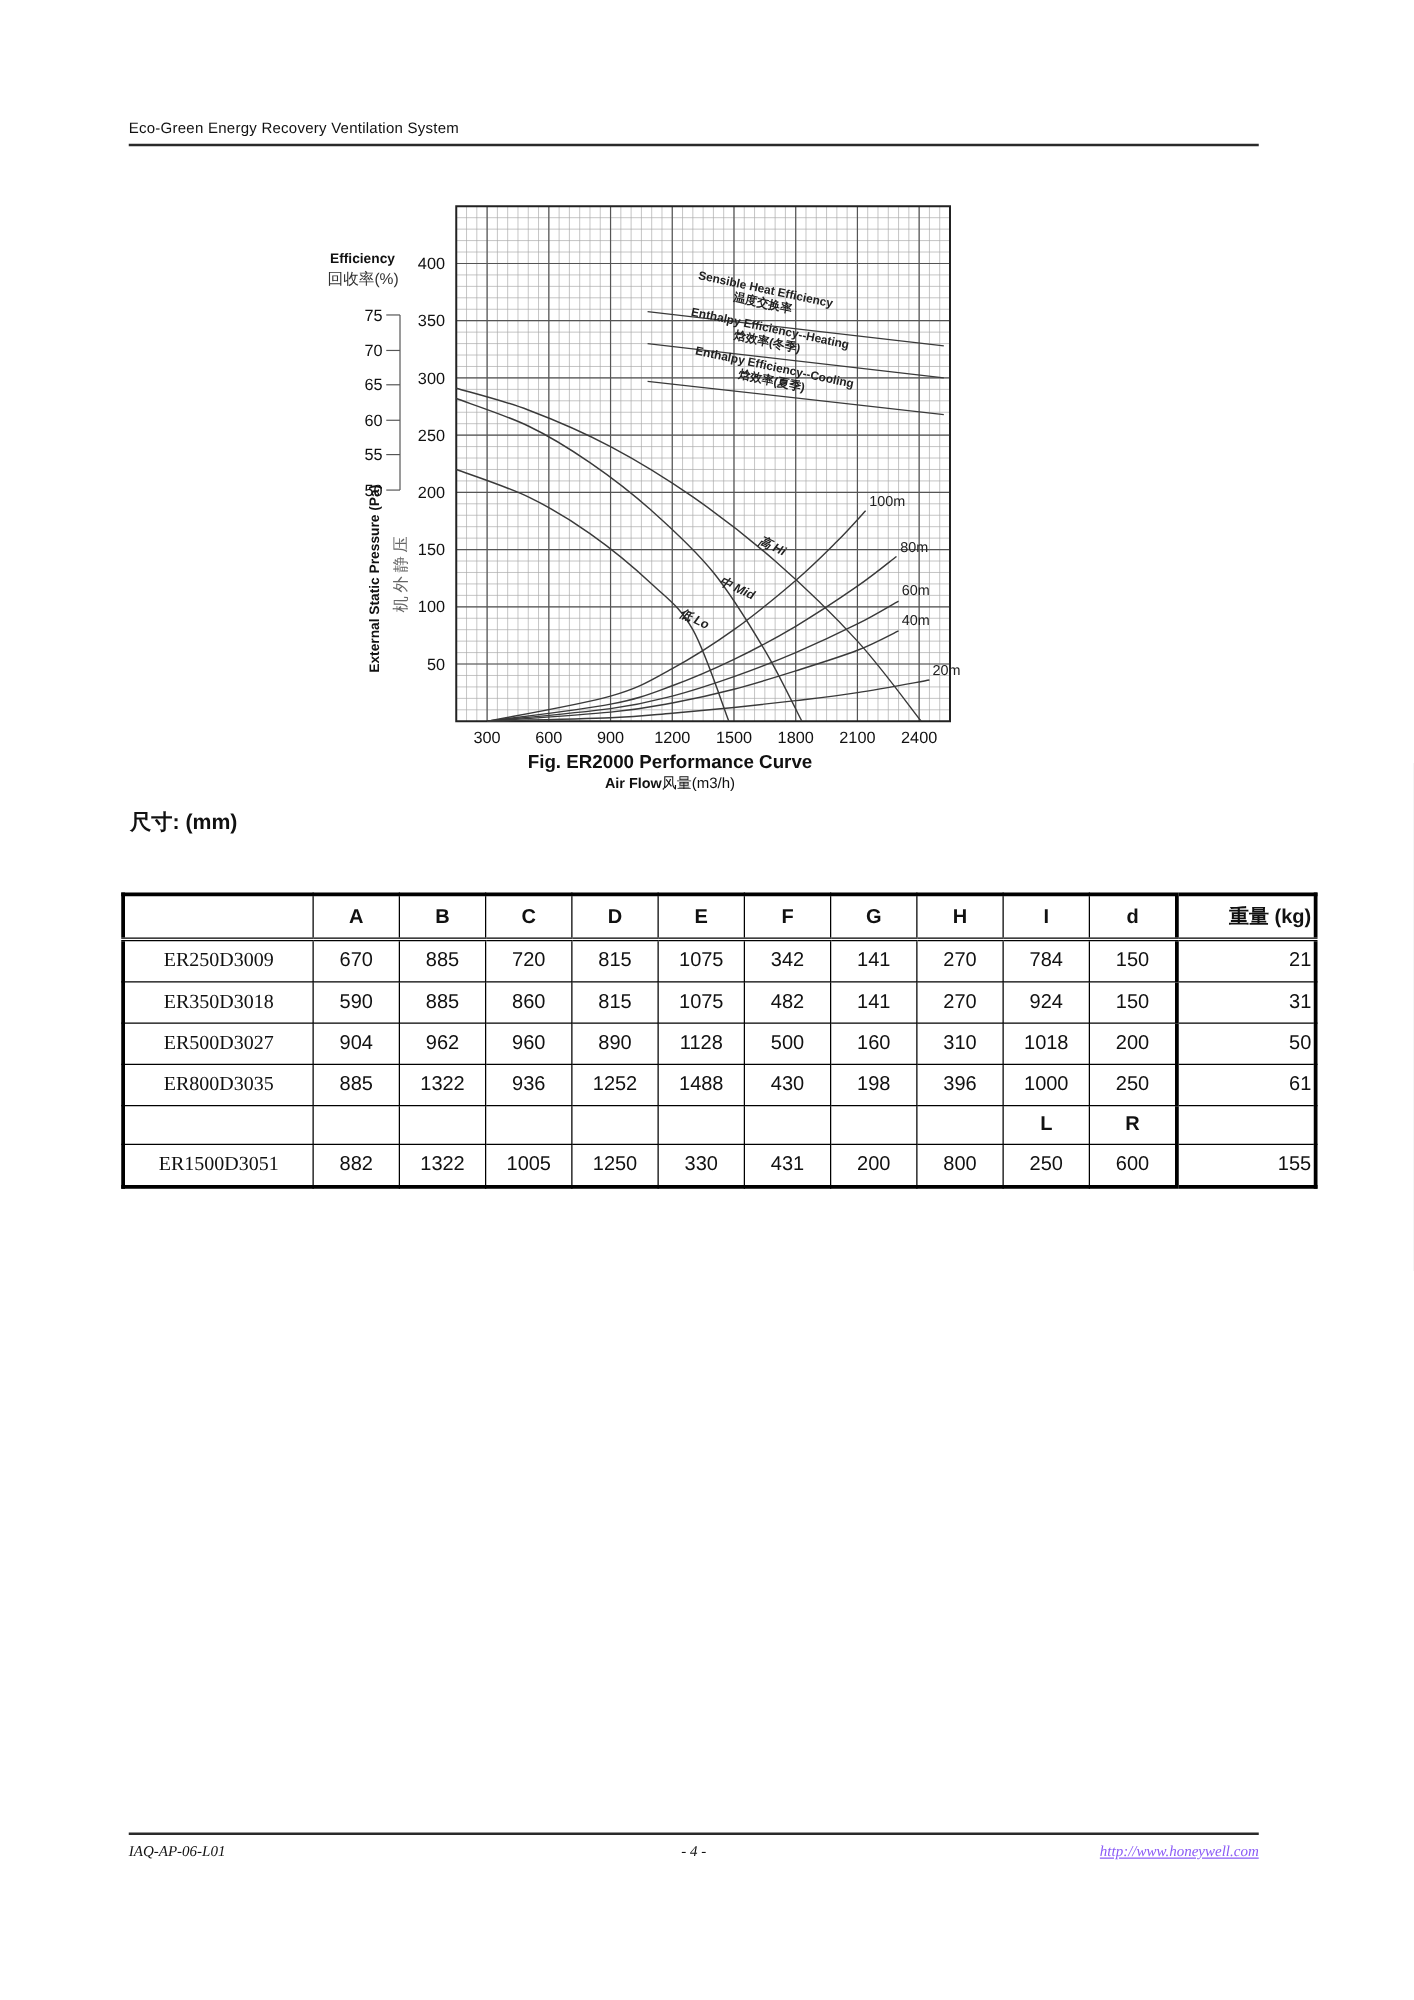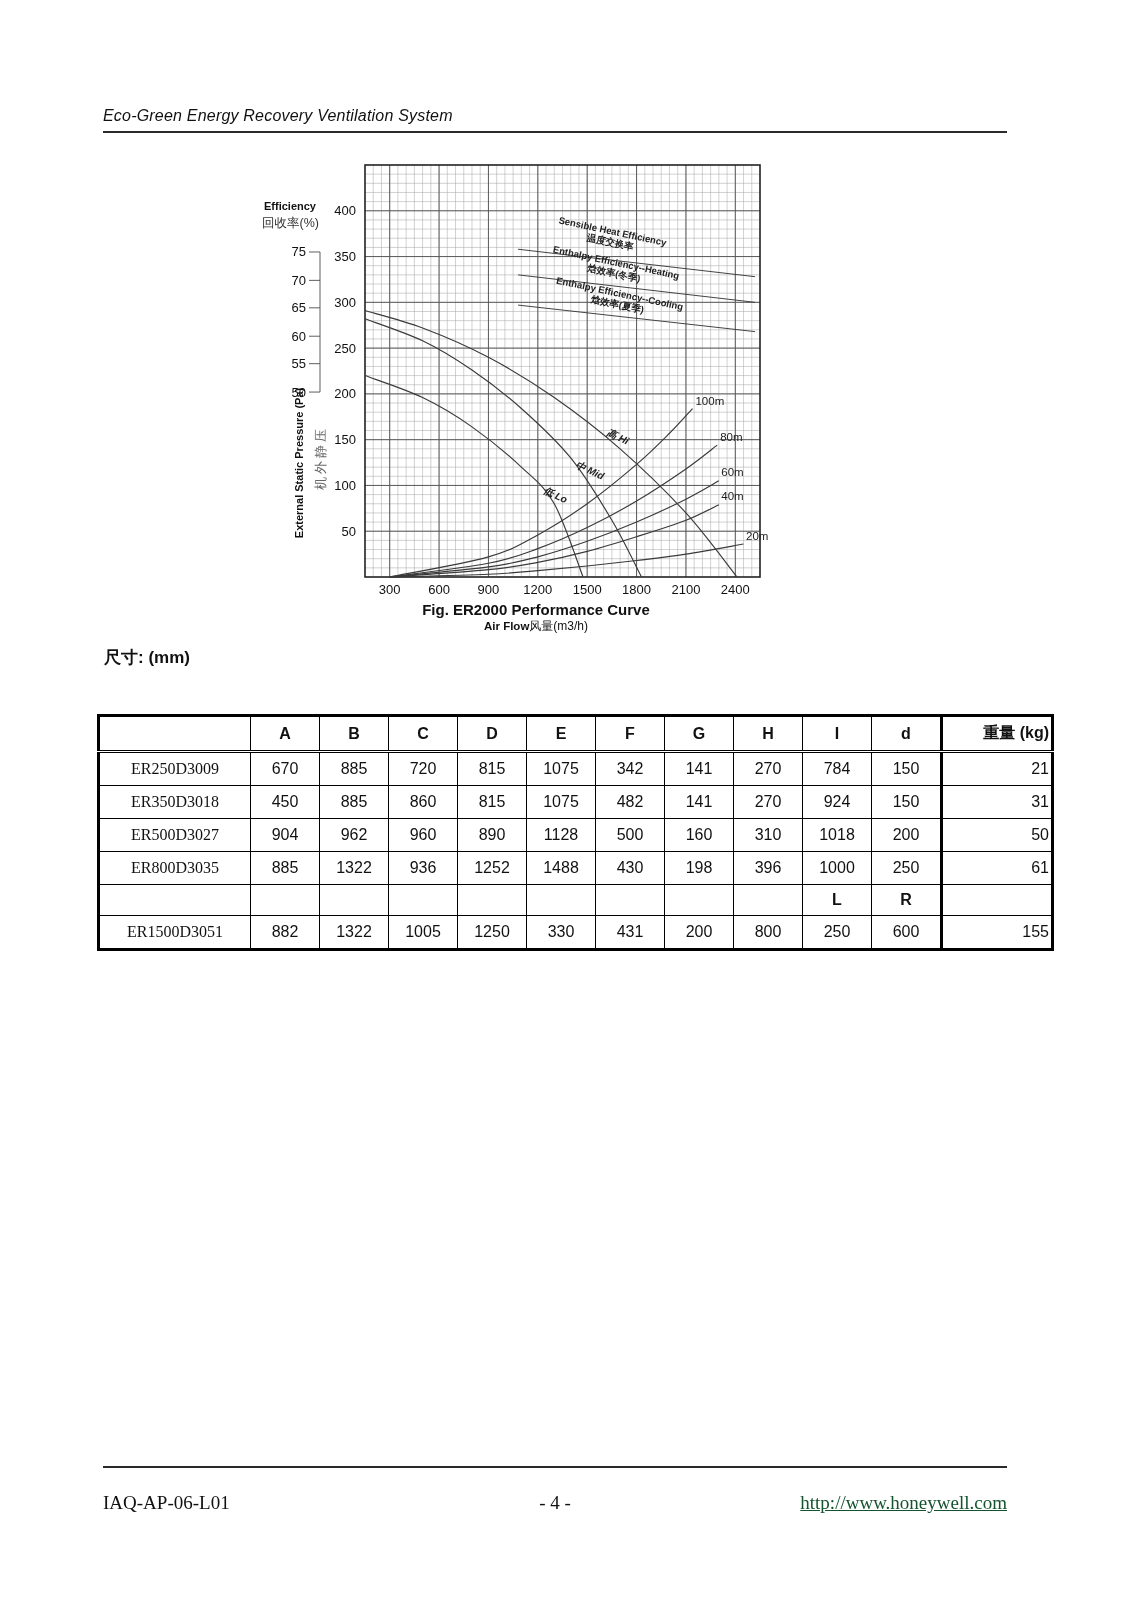--- a/index.html
+++ b/index.html
@@ -1,21 +1,21 @@
 <!DOCTYPE html>
 <html><head>
 <meta charset="utf-8">
 <style>
   html,body{margin:0;padding:0;background:#e8e8e8;}
   .page{position:relative;width:1131px;height:1600px;background:#ffffff;margin:0 auto;
         font-family:"Liberation Sans",sans-serif;color:#111;overflow:hidden;}
 
   
   .doc-header{position:absolute;left:103px;top:95px;width:904px;border-bottom:2px solid #2a2a2a;
-              padding-bottom:6px;font-size:16px;font-style:italic;letter-spacing:.2px;margin-top:12px;}
+              padding-bottom:6px;font-size:12px;letter-spacing:.2px;}
 
   
   .chart-wrap{position:absolute;left:256px;top:148px;width:560px;}
   #perf-svg{display:block;}
   #perf-svg text{font-family:"Liberation Sans",sans-serif;}
   .gmin{stroke:#aaaaaa;stroke-width:.55;}
   .gmaj{stroke:#555555;stroke-width:.95;}
   .pborder{fill:none;stroke:#222222;stroke-width:1.6;}
   .curve{fill:none;stroke:#3a3a3a;stroke-width:1.15;}
   .thin{stroke-width:.95;}
@@ -42,26 +42,26 @@
   .dim-table th,.dim-table td{border:1px solid #000;text-align:center;height:32px;
        font-size:16px;padding:0 2px;overflow:hidden;}
   .dim-table thead th{height:33px;font-weight:bold;border-bottom:3px double #000;}
   .dim-table .mcol{width:146px;font-family:Liberation Serif, serif;}
   .dim-table .wcol{width:104px;border-left:3px solid #000;text-align:right;}
   .dim-table .ncol{width:64px;}
   .dim-table tr.subhead td{font-weight:bold;height:30px;}
 
   
   .doc-footer{position:absolute;left:103px;top:1466px;width:904px;border-top:2px solid #2a2a2a;
-              padding-top:24px;font-family:"Liberation Serif",serif;font-size:19px;
-              display:flex;align-items:baseline;}
+              padding-top:6px;font-family:"Liberation Serif",serif;font-size:12px;
+              display:flex;align-items:baseline;font-style:italic;}
   .doc-footer .fl{flex:1;text-align:left;}
   .doc-footer .fc{flex:1;text-align:center;}
   .doc-footer .fr{flex:1;text-align:right;}
-  .doc-footer a{color:#14532d;text-decoration:underline;}
+  .doc-footer a{color:#8b5cf6;text-decoration:underline;}
 </style>
 </head>
 <body>
 
 <div class="page">
 
   <div class="doc-header">
     <span>Eco-Green Energy Recovery Ventilation System</span>
   </div>
 
@@ -267,21 +267,21 @@
             <td>1075</td>
             <td>342</td>
             <td>141</td>
             <td>270</td>
             <td>784</td>
             <td>150</td>
             <td class="wcol">21</td>
           </tr>
           <tr>
             <td class="mcol">ER350D3018</td>
-            <td>450</td>
+            <td>590</td>
             <td>885</td>
             <td>860</td>
             <td>815</td>
             <td>1075</td>
             <td>482</td>
             <td>141</td>
             <td>270</td>
             <td>924</td>
             <td>150</td>
             <td class="wcol">31</td>

